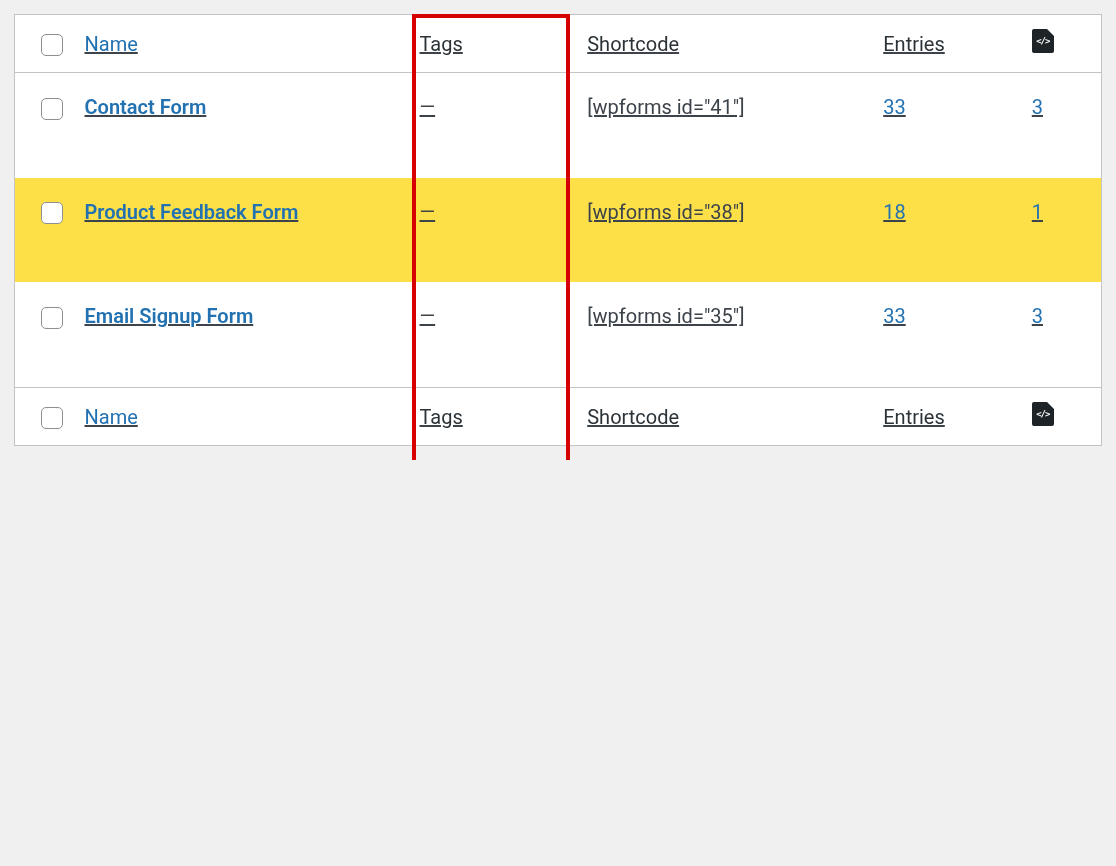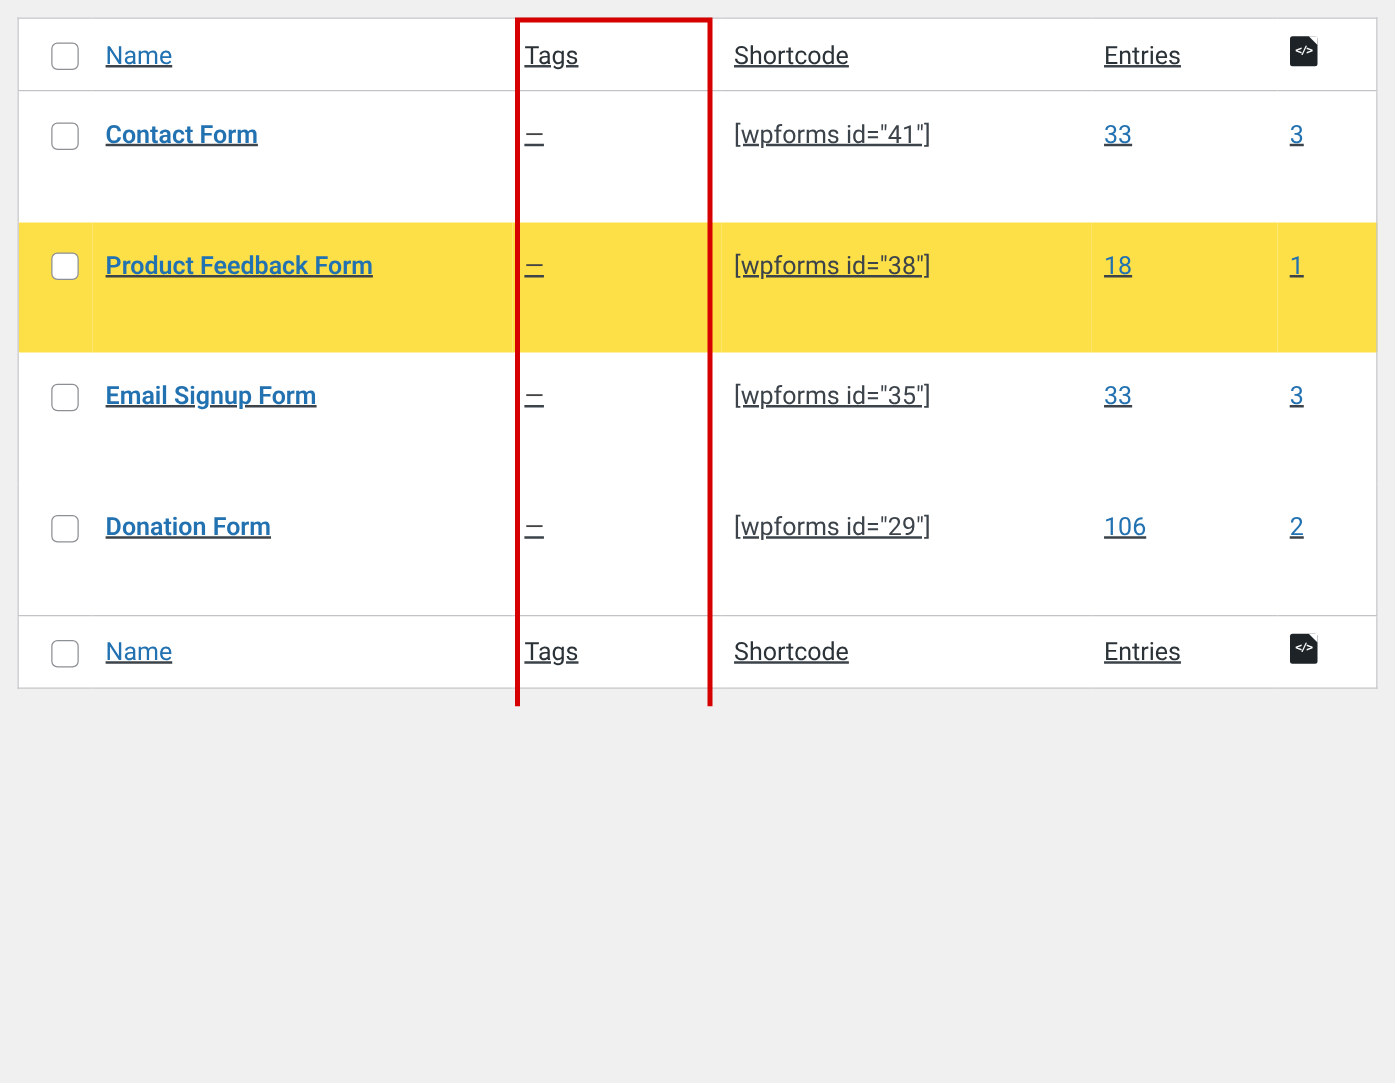--- a/index.html
+++ b/index.html
@@ -111,28 +111,20 @@
       <td class="col-loc"><a href="#" class="numlink">1</a></td>
     </tr>
     <tr>
       <td class="col-check"><input type="checkbox" class="cb" style=""></td>
       <td class="col-name"><a href="#" class="rowtitle">Email Signup Form</a></td>
       <td class="col-tags"><span class="dash">—</span></td>
       <td class="col-short"><span>[wpforms id="35"]</span></td>
       <td class="col-entries"><a href="#" class="numlink">33</a></td>
       <td class="col-loc"><a href="#" class="numlink">3</a></td>
     </tr>
-    <tr>
-      <td class="col-check"><input type="checkbox" class="cb" style=""></td>
-      <td class="col-name"><a href="#" class="rowtitle">Donation Form</a></td>
-      <td class="col-tags"><span class="dash">—</span></td>
-      <td class="col-short"><span>[wpforms id="29"]</span></td>
-      <td class="col-entries"><a href="#" class="numlink">106</a></td>
-      <td class="col-loc"><a href="#" class="numlink">2</a></td>
-    </tr>
   </tbody>
   <tfoot>
     <tr>
       <th class="col-check"><input type="checkbox" class="cb" style=""></th>
       <th class="col-name"><a href="#" class="sortlink">Name</a></th>
       <th class="col-tags"><span>Tags</span></th>
       <th class="col-short"><span>Shortcode</span></th>
       <th class="col-entries"><span>Entries</span></th>
       <th class="col-loc"><span class="locicon"></span></th>
     </tr>

